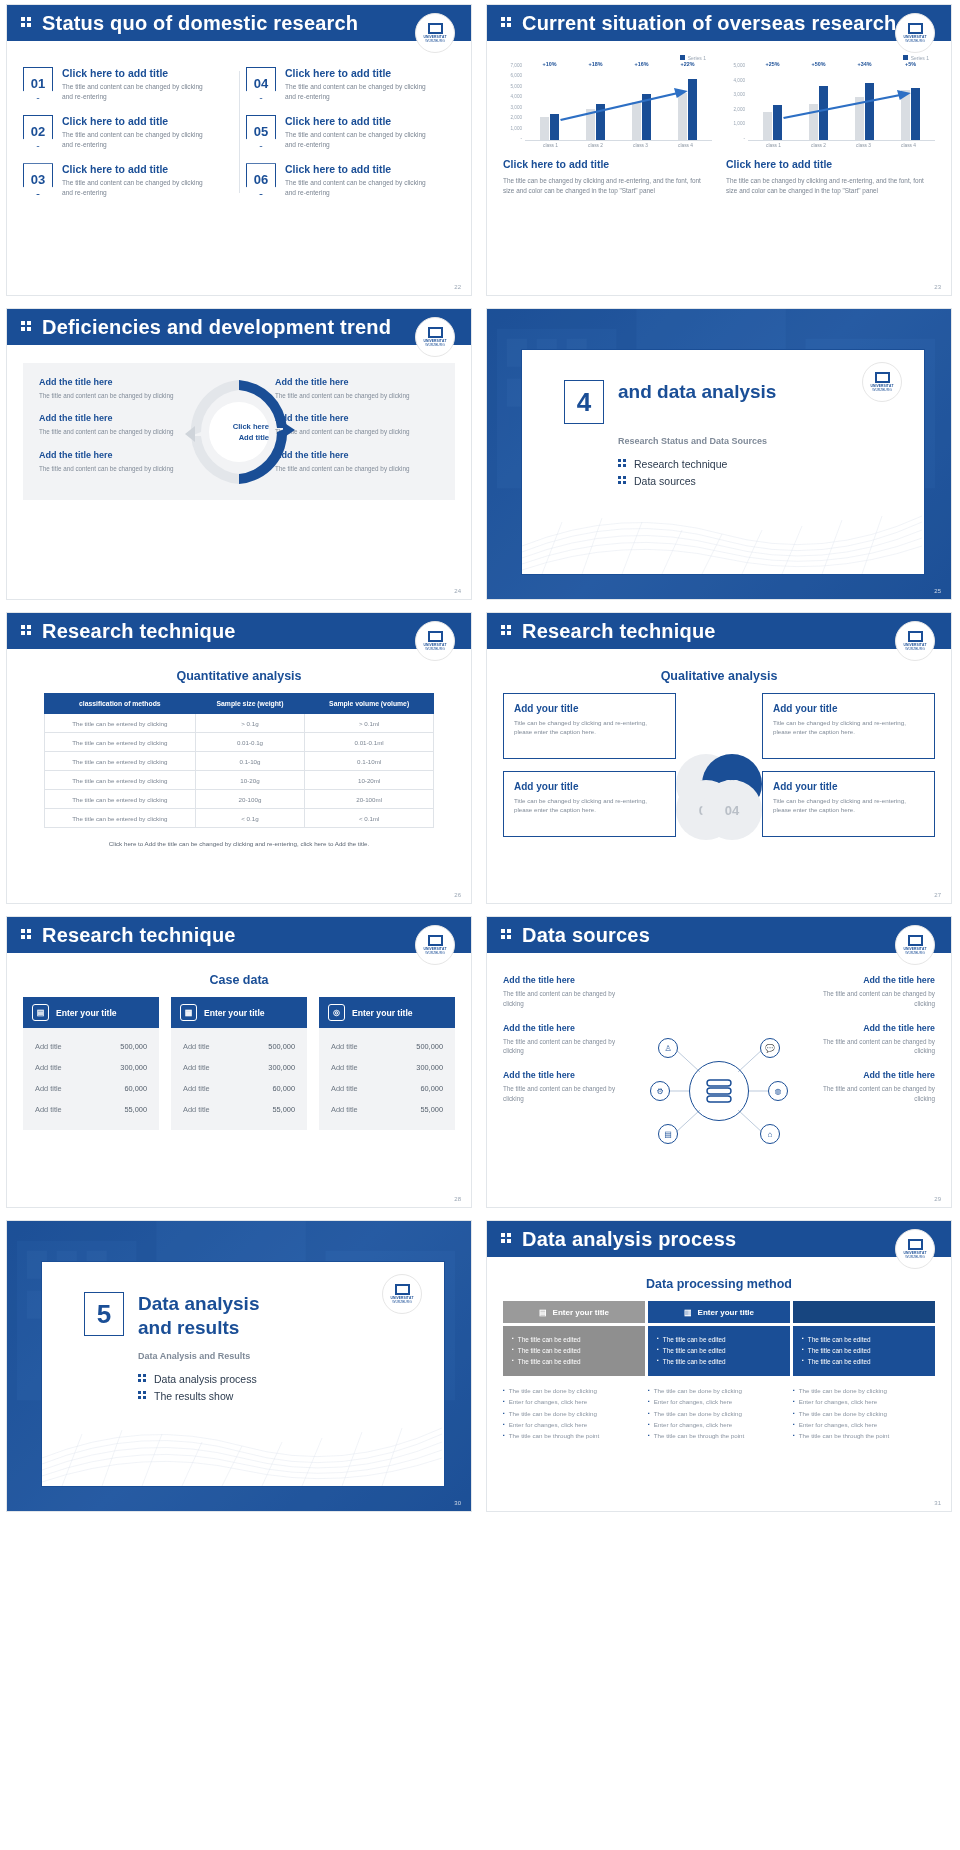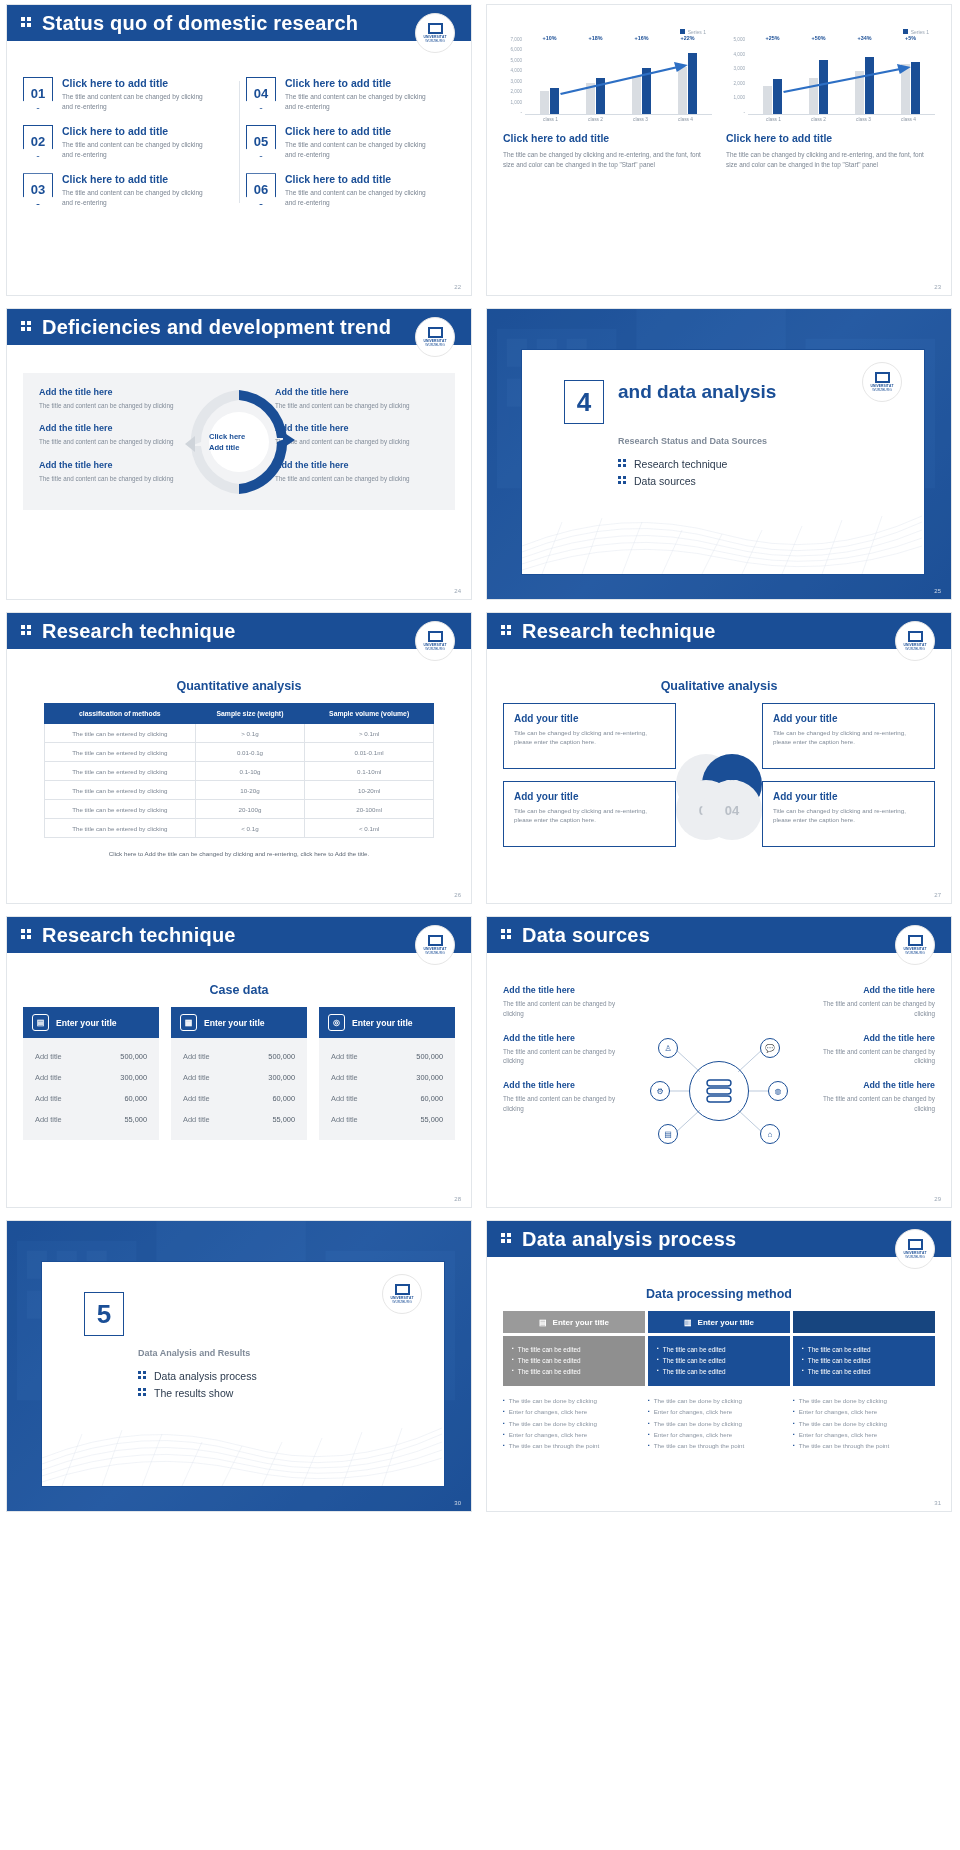--- a/index.html
+++ b/index.html
@@ -75,21 +75,21 @@
     background: #fff;
   }
   .logo .t1 { font-size: 3.3px; font-weight: bold; color: #1a4e96; letter-spacing: .1px;}
   .logo .t2 { font-size: 3.3px; color: #1a4e96; }
   .pgnum {
     position: absolute;
     right: 10px; bottom: 5px;
     font-size: 6px;
     color: #9aa6b4;
   }
-  .body { padding: 20px 16px; position: relative; height: 256px;}
+  .body { padding: 10px 16px; position: relative; height: 256px;}
 
   
   .numgrid { display: grid; grid-template-columns: 1fr 1fr; column-gap: 14px; row-gap: 14px; margin-top: 16px; position: relative;}
   .numgrid:after{content:"";position:absolute;left:50%;top:4px;bottom:4px;width:1px;background:#dfe4ea;}
   .numitem { display: flex; gap: 9px; }
   .pent {
     width: 30px; height: 32px;
     border: 1.3px solid #1a4e96;
     display: flex; align-items: center; justify-content: center;
     font-size: 13px; font-weight: bold; color: #1a4e96;
@@ -116,21 +116,21 @@
   .arrow { position: absolute; left: 16%; bottom: 14px; width: 74%; height: 40px; pointer-events:none;}
   .capt h4 { font-size: 10.5px; color: #1a4e96; font-weight: bold; margin: 10px 0 6px;}
   .capt p { font-size: 6.4px; color: #7c8693; line-height: 1.55;}
   .d24 { display: grid; grid-template-columns: 1fr 1fr; gap: 0; margin-top: 8px; position: relative;}
   .d24 .col { background: #f2f3f5; padding: 14px 16px; }
   .d24 .col.right { padding-left: 36px;}
   .blk { margin-bottom: 13px;}
   .blk h4 { font-size: 9px; color: #1a4e96; font-weight: bold; margin-bottom: 4px;}
   .blk p { font-size: 6.3px; color: #828c99; line-height: 1.5;}
   .circwrap { position: absolute; left: 50%; top: 50%; transform: translate(-50%,-50%); width: 112px; height: 112px;}
-  .circ-center { position: absolute; left: 26px; top: 26px; width: 60px; height: 60px; border-radius: 50%; background: #fff; display:flex; flex-direction:column; align-items:flex-start; justify-content:center; font-size: 7.6px; color:#1a4e96; font-weight:bold; line-height:1.45;}
+  .circ-center { position: absolute; left: 26px; top: 26px; width: 60px; height: 60px; border-radius: 50%; background: #fff; display:flex; flex-direction:column; align-items:flex-end; justify-content:center; font-size: 7.6px; color:#1a4e96; font-weight:bold; line-height:1.45;}
 
   
   .cover { background: linear-gradient(135deg,#1c4f97 0%,#2a5fa8 50%,#1c4f97 100%); height: 292px; position: relative; overflow: hidden;}
   .cover .bldg { position: absolute; inset: 0; opacity: .28;}
   .cover .card {
     position: absolute; left: 34px; top: 40px; right: 26px; bottom: 26px;
     background: #fff; border: 1.4px solid #1a4e96;
   }
   .cover .inner { padding: 30px 0 0 42px; position: relative; z-index: 2;}
   .sqnum { width: 40px; height: 44px; border: 1.8px solid #1a4e96; display:flex;align-items:center;justify-content:center;font-size:26px;font-weight:bold;color:#1a4e96; float: left; margin-right: 14px;}
@@ -259,20 +259,34 @@
             <h4>Click here to add title</h4>
             <p>The title and content can be changed by clicking and re-entering</p>
           </div>
         </div>
       </div>
     </div>
     <div class="pgnum">22</div>
   </div>
 
   <div class="slide">
+    <div class="hdr">
+      <span class="dots">
+          <i></i>
+          <i></i>
+          <i></i>
+          <i></i>
+        </span>
+      <h2>Current situation of overseas research</h2>
+      <div class="logo">
+        <div class="mark"></div>
+        <div class="t1">UNIVERSITÄT</div>
+        <div class="t2">WÜRZBURG</div>
+      </div>
+    </div>
     <div class="body">
       <div class="chartrow">
 
         <div class="chartbox">
           <div class="serieslbl"><b></b><span>Series 1</span></div>
           <div class="plot">
             <div class="yax">
               <span>7,000</span>
               <span>6,000</span>
               <span>5,000</span>
@@ -823,20 +837,24 @@
             <rect x="375" y="45" width="22" height="30"></rect>
           <rect x="410" y="45" width="22" height="30"></rect>
             <rect x="340" y="90" width="22" height="30"></rect>
           <rect x="375" y="90" width="22" height="30"></rect>
             <rect x="410" y="90" width="22" height="30"></rect>
         </g>
       </svg>
       <div class="card">
         <div class="inner">
           <div class="sqnum">5</div>
+          <div class="covtitle">
+            <div>Data analysis</div>
+            <div>and results</div>
+          </div>
           <div style="clear:both"></div>
           <div class="covsub">Data Analysis and Results</div>
           <ul class="covlist">
             <li>
                 <span class="dd">
                   <i></i>
                   <i></i>
                   <i></i>
                   <i></i>
                 </span>

